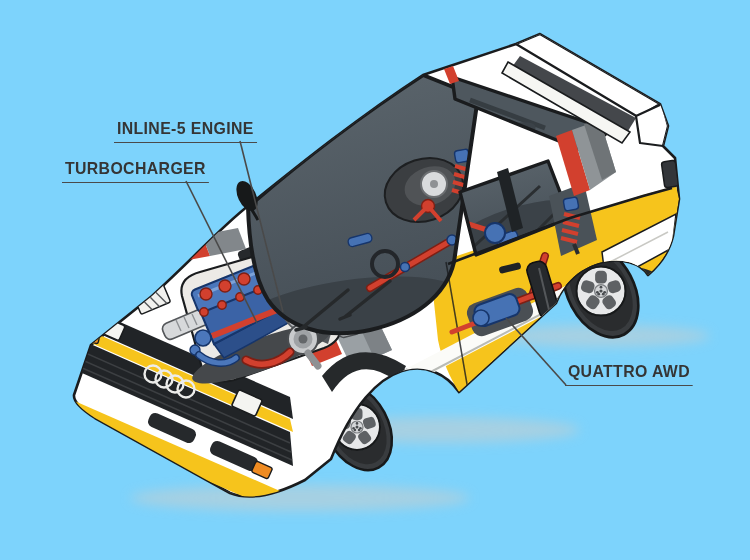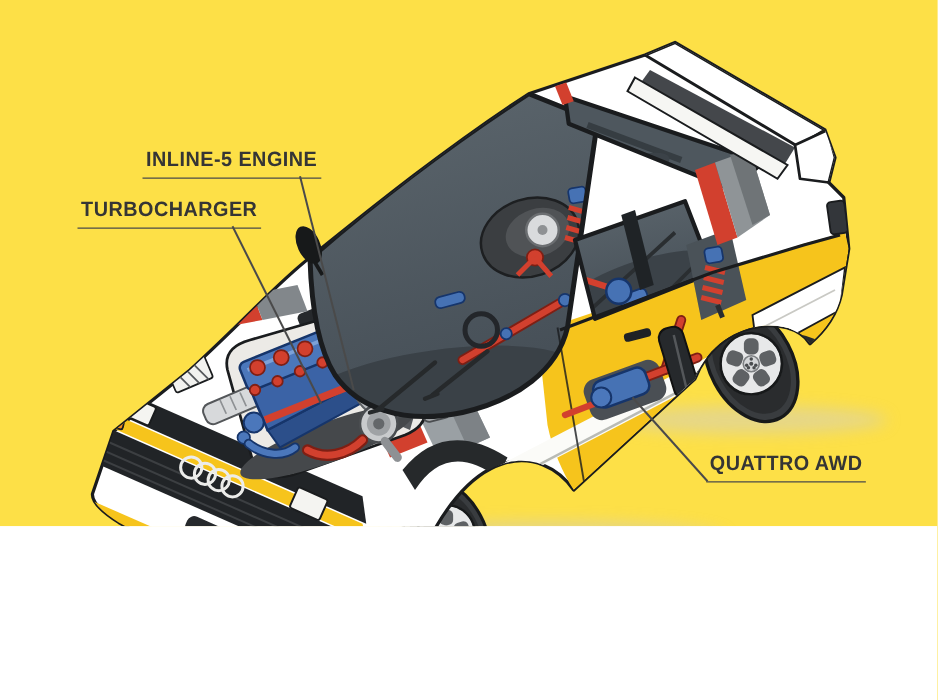--- a/index.html
+++ b/index.html
@@ -1,18 +1,18 @@
 <!DOCTYPE html>
 <html><head>
 <meta charset="utf-8">
 <style>
   html,body{margin:0;padding:0;}
   .stage{
-    position:relative;width:750px;height:421px;overflow:hidden;
-    background:#fde047;
+    position:relative;width:750px;height:560px;overflow:hidden;
+    background:#7dd3fc;
     font-family:"Liberation Sans", sans-serif;
   }
   .stage svg{position:absolute;left:0;top:0;}
   .callout{
     position:absolute;
     font-family:"Liberation Sans", sans-serif;
     font-size:16.5px;font-weight:bold;letter-spacing:.4px;
     color:#353535;
     border-bottom:1.6px solid #4a4a4a;
     padding:0 3px 4px 3px;

